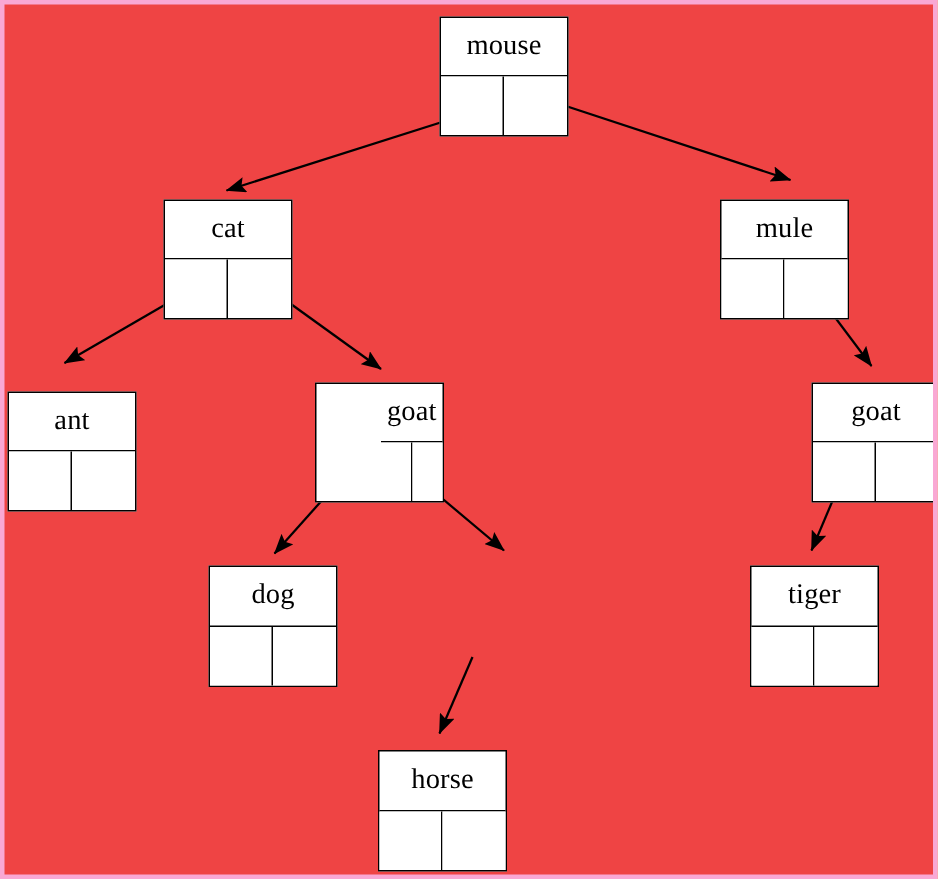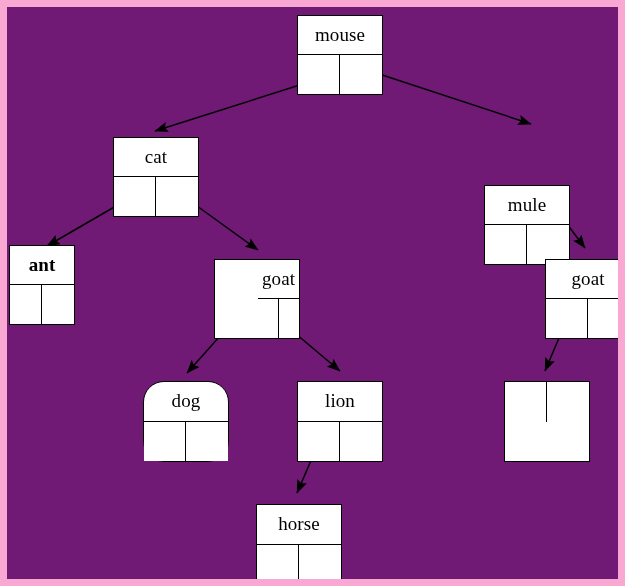--- a/index.html
+++ b/index.html
@@ -7,22 +7,22 @@
     padding: 0;
     background: #ffffff;
   }
   body {
     font-family: "Liberation Serif", "DejaVu Serif", serif;
   }
   #canvas {
     position: relative;
     width: 625px;
     height: 586px;
-    background: #701a75;
-    border: 7px solid #f9a8d4;
+    background: #ef4444;
+    border: 3px solid #f9a8d4;
     box-sizing: border-box;
     overflow: hidden;
   }
   #edge-layer {
     position: absolute;
     left: 0;
     top: 0;
     width: 625px;
     height: 586px;
     pointer-events: none;
@@ -90,63 +90,57 @@
         <div class="cell right"></div>
       </div>
     </div>
     <div class="node" style="left: 106px; top: 130px; width: 86px; height: 80px; text-align: center;">
       <div class="node-label">cat</div>
       <div class="node-cells">
         <div class="cell left"></div>
         <div class="cell right"></div>
       </div>
     </div>
-    <div class="node" style="left: 477px; top: 130px; width: 86px; height: 80px; margin-top: 48px;">
+    <div class="node" style="left: 477px; top: 130px; width: 86px; height: 80px;">
       <div class="node-label">mule</div>
       <div class="node-cells">
         <div class="cell left"></div>
         <div class="cell right"></div>
       </div>
     </div>
-    <div class="node" style="left: 2px; top: 238px; width: 66px; height: 80px; font-weight: bold;">
+    <div class="node" style="left: 2px; top: 258px; width: 86px; height: 80px;">
       <div class="node-label">ant</div>
       <div class="node-cells">
         <div class="cell left"></div>
         <div class="cell right"></div>
       </div>
     </div>
     <div class="node" style="left: 207px; top: 252px; width: 86px; height: 80px; padding-left: 43px;">
       <div class="node-label">goat</div>
       <div class="node-cells">
         <div class="cell left"></div>
         <div class="cell right"></div>
       </div>
     </div>
     <div class="node" style="left: 538px; top: 252px; width: 86px; height: 80px;">
       <div class="node-label">goat</div>
       <div class="node-cells">
         <div class="cell left"></div>
         <div class="cell right"></div>
       </div>
     </div>
-    <div class="node" style="left: 136px; top: 374px; width: 86px; height: 81px; border-radius: 21px;">
+    <div class="node" style="left: 136px; top: 374px; width: 86px; height: 81px;">
       <div class="node-label">dog</div>
       <div class="node-cells">
         <div class="cell left"></div>
         <div class="cell right"></div>
       </div>
     </div>
-    <div class="node" style="left: 290px; top: 374px; width: 86px; height: 81px;">
-      <div class="node-label">lion</div>
-      <div class="node-cells">
-        <div class="cell left"></div>
-        <div class="cell right"></div>
-      </div>
-    </div>
     <div class="node" style="left: 497px; top: 374px; width: 86px; height: 81px;">
+      <div class="node-label">tiger</div>
       <div class="node-cells">
         <div class="cell left"></div>
         <div class="cell right"></div>
       </div>
     </div>
     <div class="node" style="left: 249px; top: 497px; width: 86px; height: 81px;">
       <div class="node-label">horse</div>
       <div class="node-cells">
         <div class="cell left"></div>
         <div class="cell right"></div>

